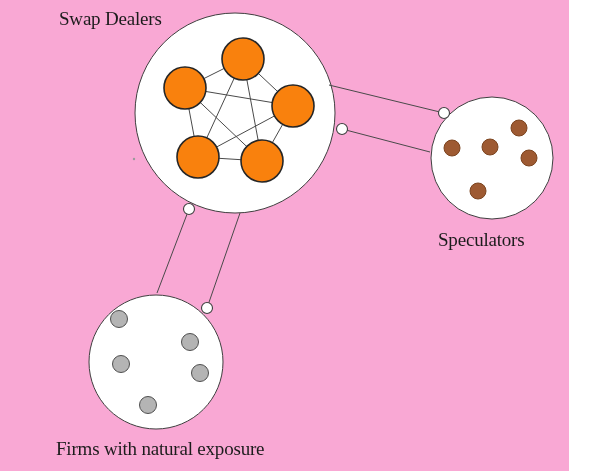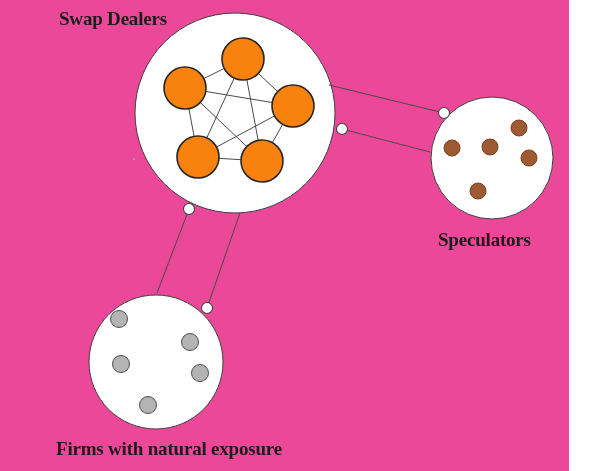--- a/index.html
+++ b/index.html
@@ -4,23 +4,22 @@
 <style>
   html, body {
     margin: 0;
     padding: 0;
     background: #ffffff;
   }
   #canvas {
     position: relative;
     width: 569px;
     height: 471px;
-    background: #ec4899;
+    background: #f9a8d4;
     overflow: hidden;
-    font-weight: bold;
   }
   #diagram-svg {
     position: absolute;
     left: 0;
     top: 0;
   }
   .diagram-label {
     position: absolute;
     font-family: "Liberation Serif", "DejaVu Serif", serif;
     font-size: 19px;

